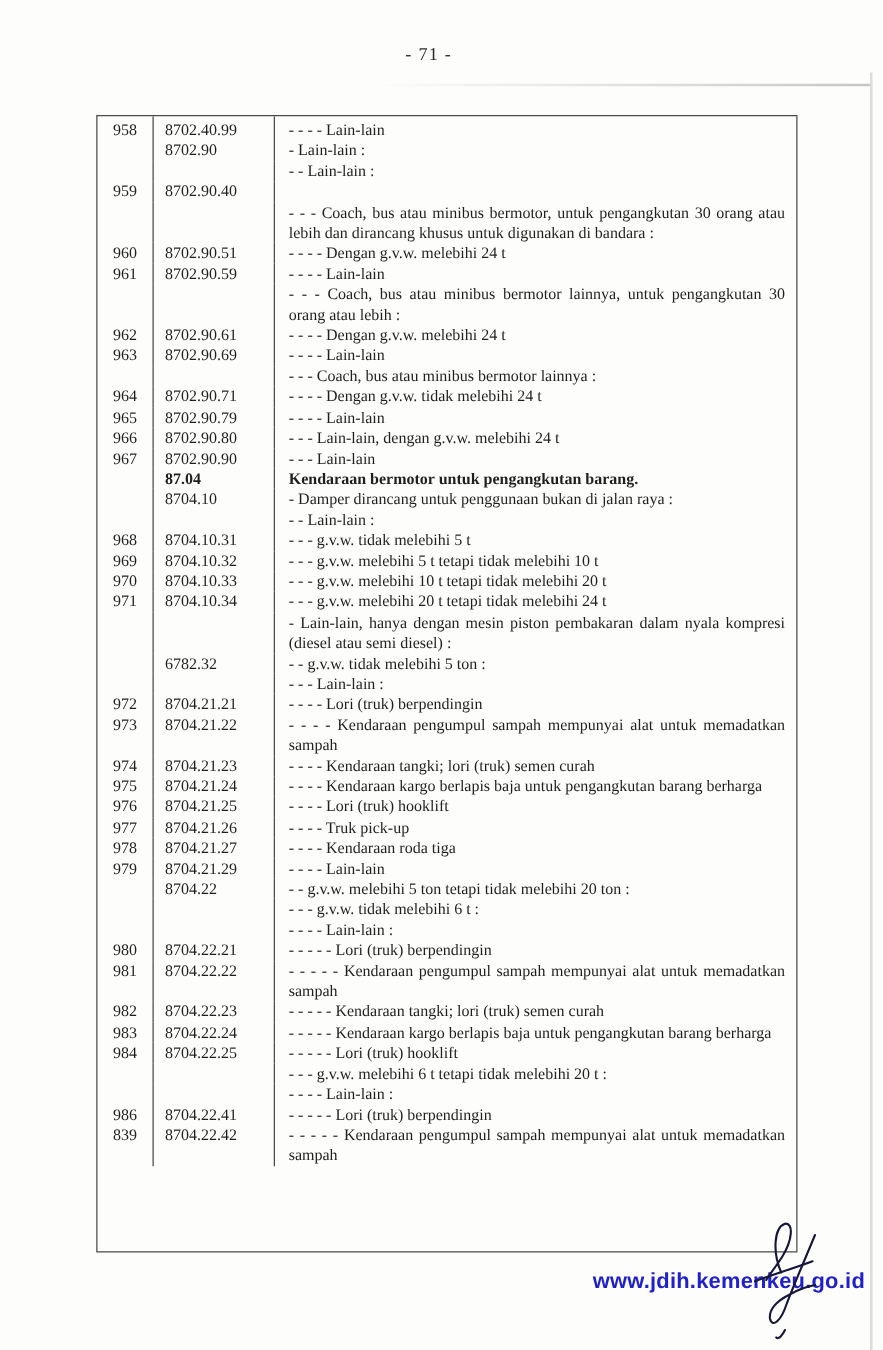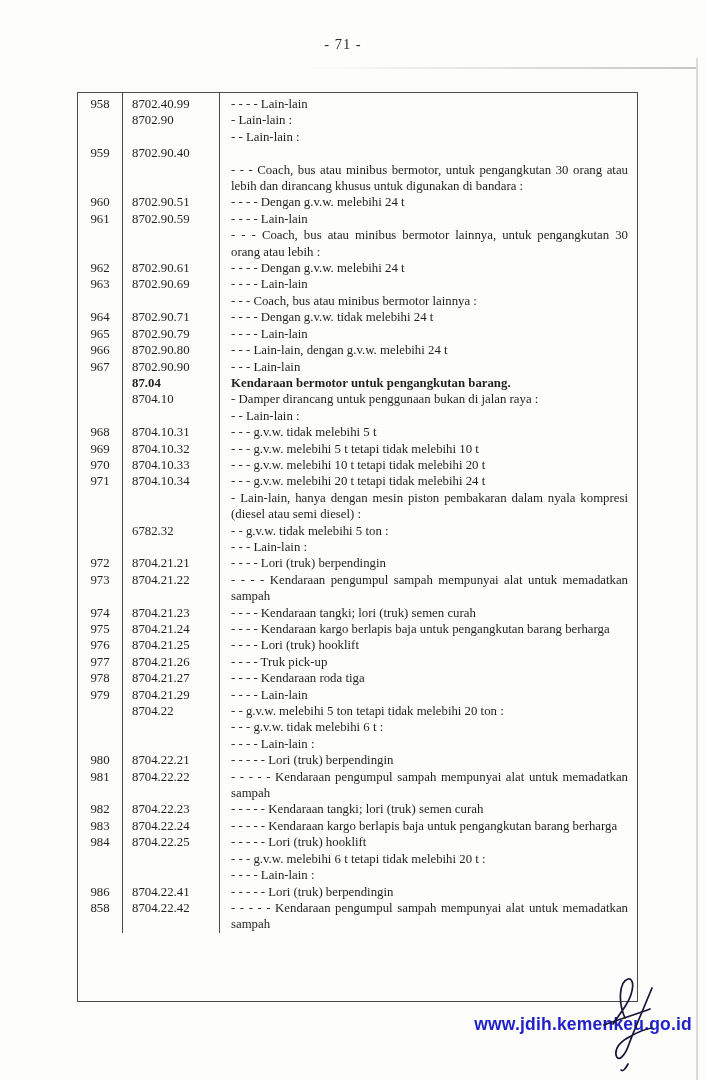--- a/index.html
+++ b/index.html
@@ -323,21 +323,21 @@
     <div class="cell c-desc">- - - - Lain-lain :</div>
   </div>
 
   <div class="trow">
     <div class="cell c-no">986</div>
     <div class="cell c-code">8704.22.41</div>
     <div class="cell c-desc">- - - - - Lori (truk) berpendingin</div>
   </div>
 
   <div class="trow">
-    <div class="cell c-no">858</div>
+    <div class="cell c-no">839</div>
     <div class="cell c-code">8704.22.42</div>
     <div class="cell c-desc">- - - - - Kendaraan pengumpul sampah mempunyai alat untuk memadatkan sampah</div>
   </div>
 </div>
 
 <a class="footer-url" style="color: rgb(33, 33, 204);">www.jdih.kemenkeu.go.id</a>
 
 <svg class="signature" viewBox="0 0 90 102" xmlns="http://www.w3.org/2000/svg">
   <g fill="none" stroke-linecap="round" stroke-width="1.7" class="sig-strokes" stroke="#16163a">
     <path d="M 40 46 C 33 30, 34 10, 43 7 C 50 6, 49 20, 41 33 C 36 41, 31 47, 28 52"></path>

